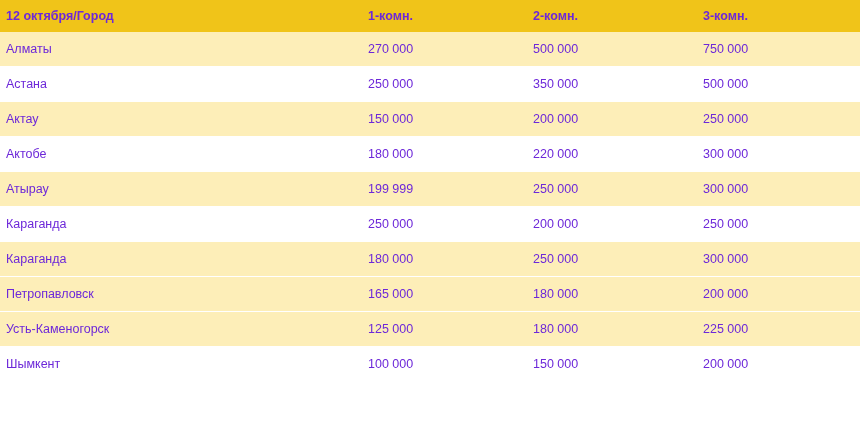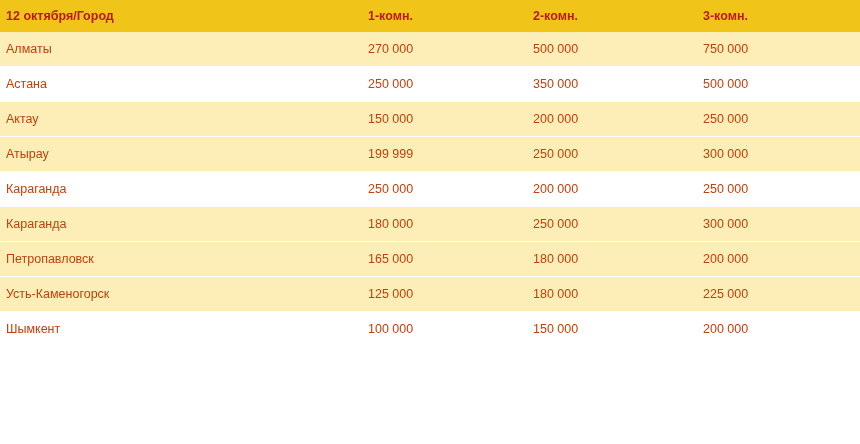--- a/index.html
+++ b/index.html
@@ -18,35 +18,35 @@
     width: 860px;
     border-collapse: collapse;
     table-layout: fixed;
   }
   table.price-table col.c0 { width: 360px; }
   table.price-table col.c1 { width: 165px; }
   table.price-table col.c2 { width: 170px; }
   table.price-table col.c3 { width: 165px; }
   table.price-table thead th {
     background: #f0c419;
-    color: #b91c1c;
+    color: #6d28d9;
     font-size: 12.5px;
     font-weight: bold;
     text-align: left;
     padding: 9px 8px 9px 8px;
     height: 13px;
     vertical-align: middle;
     white-space: nowrap;
   }
   table.price-table thead th.first-col {
     padding-left: 6px;
   }
   table.price-table tbody td {
     font-size: 12.5px;
-    color: #c2410c;
+    color: #6d28d9;
     padding: 10px 8px 10px 8px;
     height: 14px;
     vertical-align: middle;
     white-space: nowrap;
     border-bottom: 1px solid #ffffff;
   }
   table.price-table tbody td.first-col {
     padding-left: 6px;
   }
   table.price-table tbody tr.odd td {
@@ -86,20 +86,26 @@
         <td>250 000</td>
         <td>350 000</td>
         <td>500 000</td>
       </tr>
       <tr class="odd">
         <td class="first-col">Актау</td>
         <td>150 000</td>
         <td>200 000</td>
         <td>250 000</td>
       </tr>
+      <tr class="even">
+        <td class="first-col">Актобе</td>
+        <td>180 000</td>
+        <td>220 000</td>
+        <td>300 000</td>
+      </tr>
       <tr class="odd">
         <td class="first-col">Атырау</td>
         <td>199 999</td>
         <td>250 000</td>
         <td>300 000</td>
       </tr>
       <tr class="even">
         <td class="first-col">Караганда</td>
         <td>250 000</td>
         <td>200 000</td>

